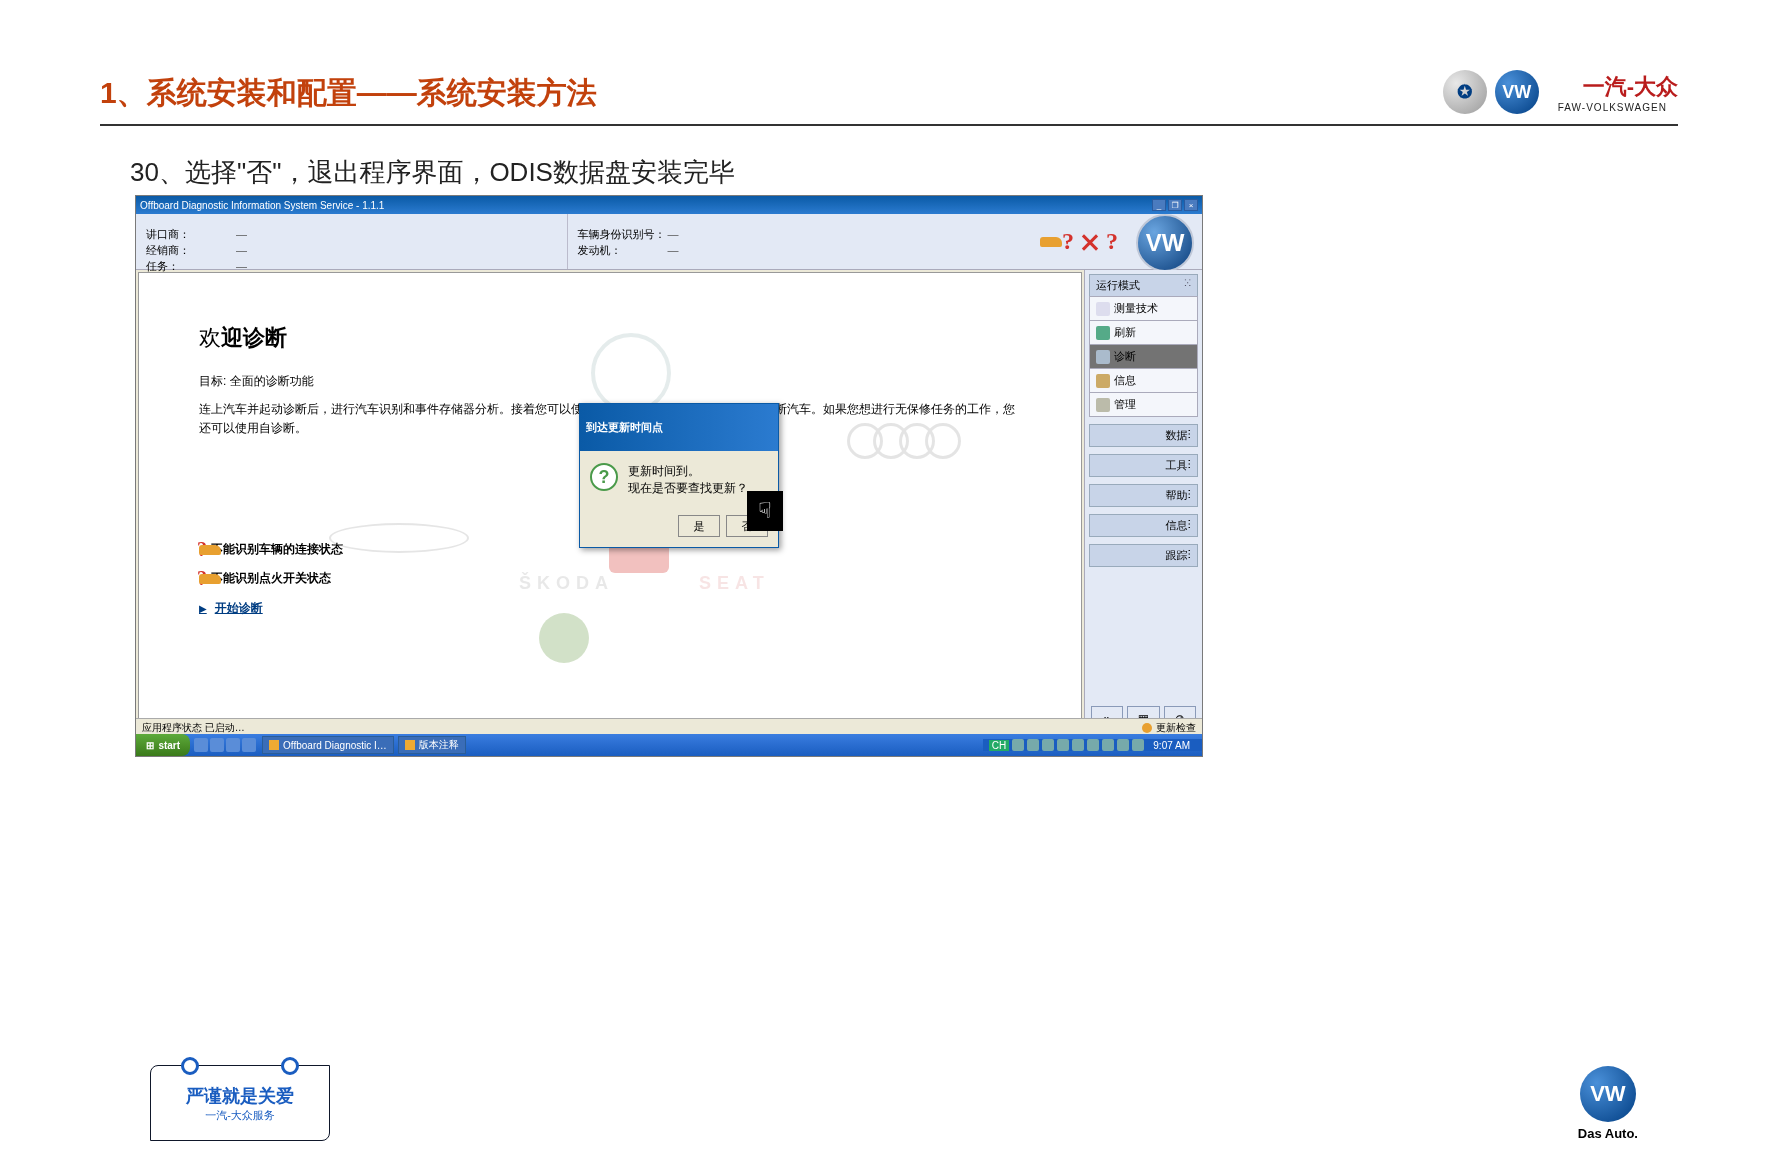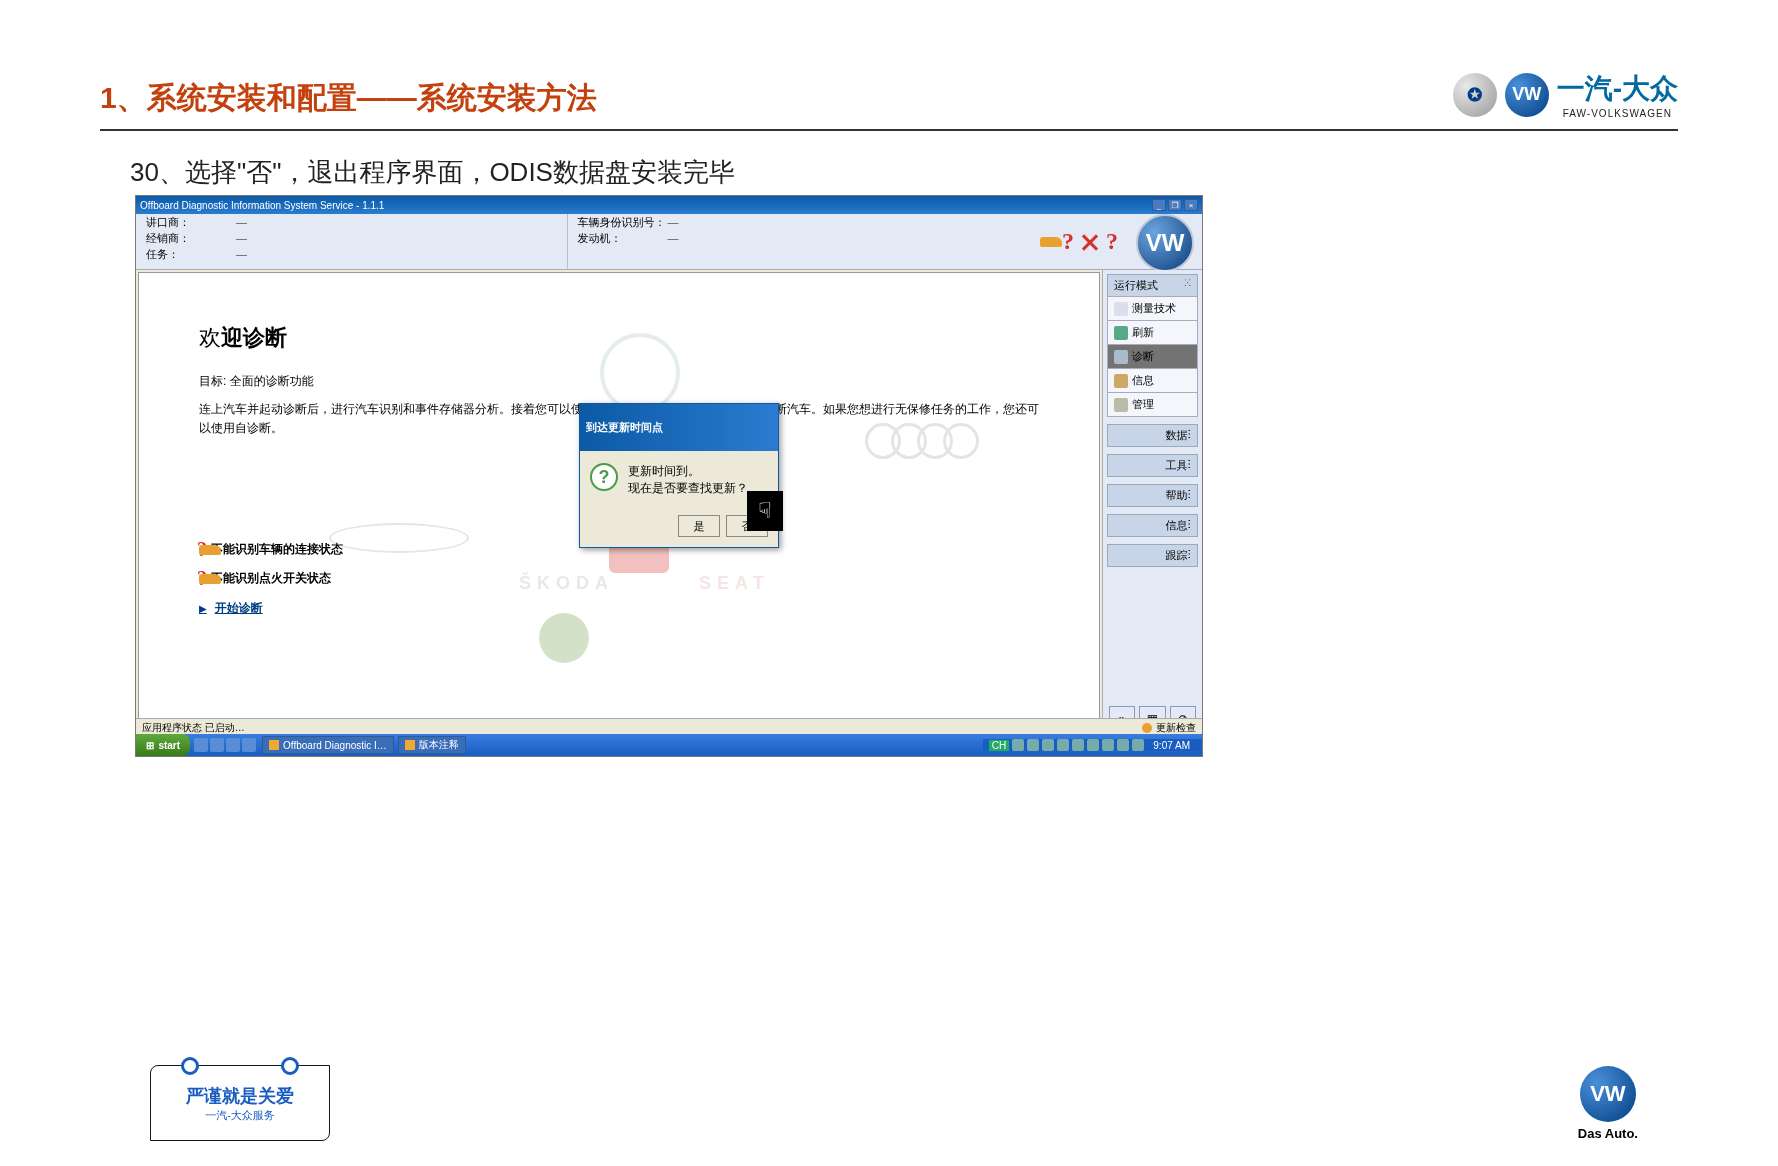--- a/index.html
+++ b/index.html
@@ -5,35 +5,35 @@
 * { margin: 0; padding: 0; box-sizing: border-box; font-family: "Microsoft YaHei", Arial, sans-serif; }
 body { background: #fff; width: 1778px; height: 1166px; position: relative; }
 
 
 .slide-header { position: absolute; top: 70px; left: 100px; right: 100px; border-bottom: 2px solid #333; padding-bottom: 10px; display: flex; justify-content: space-between; align-items: flex-end; }
 .slide-title { color: #c2410c; font-size: 30px; font-weight: bold; }
 .faw-logo { display: flex; align-items: center; gap: 8px; }
 .faw-circle { width: 44px; height: 44px; border-radius: 50%; background: radial-gradient(circle at 30% 30%, #e8e8e8, #999); display: inline-flex; align-items: center; justify-content: center; font-size: 18px; color: #003d82; font-weight: bold; }
 .vw-circle { width: 44px; height: 44px; border-radius: 50%; background: radial-gradient(circle at 30% 30%, #4a90d9, #003d82); display: inline-flex; align-items: center; justify-content: center; font-size: 18px; color: #fff; font-weight: bold; }
 .faw-text { display: inline-block; }
-.faw-text-main { font-size: 28px; font-weight: bold; color: #0369a1; }
+.faw-text-main { font-size: 22px; font-weight: bold; color: #b91c1c; margin-left: 36px; }
 .faw-text-sub { font-size: 10px; color: #222; text-align: center; letter-spacing: 1px; }
 
 
 .step-text { position: absolute; top: 155px; left: 130px; font-size: 26px; color: #222; }
 
 
 .odis-window { position: absolute; top: 195px; left: 135px; width: 1068px; height: 562px; border: 1px solid #7a7a7a; background: #ece9d8; }
 .odis-titlebar { height: 18px; background: linear-gradient(to bottom, #0a5aa6, #2b7bd0); color: #fff; font-size: 10px; padding: 1px 4px; display: flex; align-items: center; justify-content: space-between; }
 .odis-titlebar-btns { display: flex; gap: 2px; }
 .odis-titlebar-btn { width: 14px; height: 12px; background: #4a7bbf; border: 1px solid #2a5b9f; font-size: 8px; color: #fff; display: flex; align-items: center; justify-content: center; cursor: pointer; }
 
 
 .info-panel { display: flex; background: #e3e9f5; border-bottom: 1px solid #aab; height: 56px; }
-.info-col { flex: 1; padding: 0 10px; font-size: 11px; }
+.info-col { flex: 1; padding: 12px 10px; font-size: 11px; }
 .info-col.c2 { border-left: 1px solid #bbc; }
 .info-row { display: flex; height: 16px; align-items: center; }
 .info-label { width: 90px; }
 .info-val { color: #555; }
 .info-icons { width: 130px; display: flex; align-items: center; justify-content: flex-end; gap: 6px; padding-right: 10px; }
 .q-icon { font-size: 24px; font-weight: bold; color: #d4322c; font-family: Georgia, serif; }
 .car-q { position: relative; display: flex; align-items: center; }
 .car-body { width: 22px; height: 10px; background: #e8a030; border-radius: 3px 6px 2px 2px; position: relative; }
 .xmark { position: relative; width: 20px; height: 20px; }
 .xmark::before, .xmark::after { content: ""; position: absolute; top: 9px; left: 0; width: 20px; height: 3px; background: #d4322c; }
@@ -62,21 +62,21 @@
 .wm-skoda-logo { top: 340px; left: 400px; width: 50px; height: 50px; background: #6a9a4a; opacity: 0.3; border-radius: 50%; }
 
 
 .status-rows { margin-top: 100px; }
 .status-row { display: flex; align-items: center; font-size: 12px; font-weight: bold; margin: 6px 0; }
 .status-row .q-icon { font-size: 20px; margin: 0 4px 0 -24px; }
 .start-link { display: flex; align-items: center; gap: 8px; margin-top: 10px; color: #003d82; text-decoration: underline; font-size: 12px; cursor: pointer; }
 .start-link .tri { color: #003d82; font-size: 10px; }
 
 
-.sidebar { width: 100px; background: #e3e9f5; border-left: 1px solid #aab; padding: 4px; display: flex; flex-direction: column; }
+.sidebar { width: 118px; background: #e3e9f5; border-left: 1px solid #aab; padding: 4px; display: flex; flex-direction: column; }
 .sb-section-header { background: #c8d4e8; font-size: 11px; padding: 3px 6px; display: flex; justify-content: space-between; border: 1px solid #9ab; cursor: pointer; }
 .sb-section-header .toggle { font-size: 9px; color: #556; }
 .sb-item { background: #f4f6fb; border: 1px solid #aab; font-size: 11px; padding: 4px 6px; display: flex; align-items: center; gap: 4px; margin-top: -1px; cursor: pointer; }
 .sb-item.active { background: #737373; }
 .sb-icon { width: 14px; height: 14px; display: inline-block; border-radius: 2px; }
 .sb-spacer { height: 8px; }
 .sb-collapsed { background: #c8d4e8; border: 1px solid #9ab; font-size: 11px; padding: 3px 6px; display: flex; justify-content: flex-end; margin-top: -1px; cursor: pointer; }
 .sb-bottom { margin-top: auto; display: flex; gap: 4px; padding: 4px 2px; }
 .sb-btn { flex: 1; height: 26px; background: #e3e9f5; border: 1px solid #8a9ab8; display: flex; align-items: center; justify-content: center; font-size: 12px; cursor: pointer; }
 

